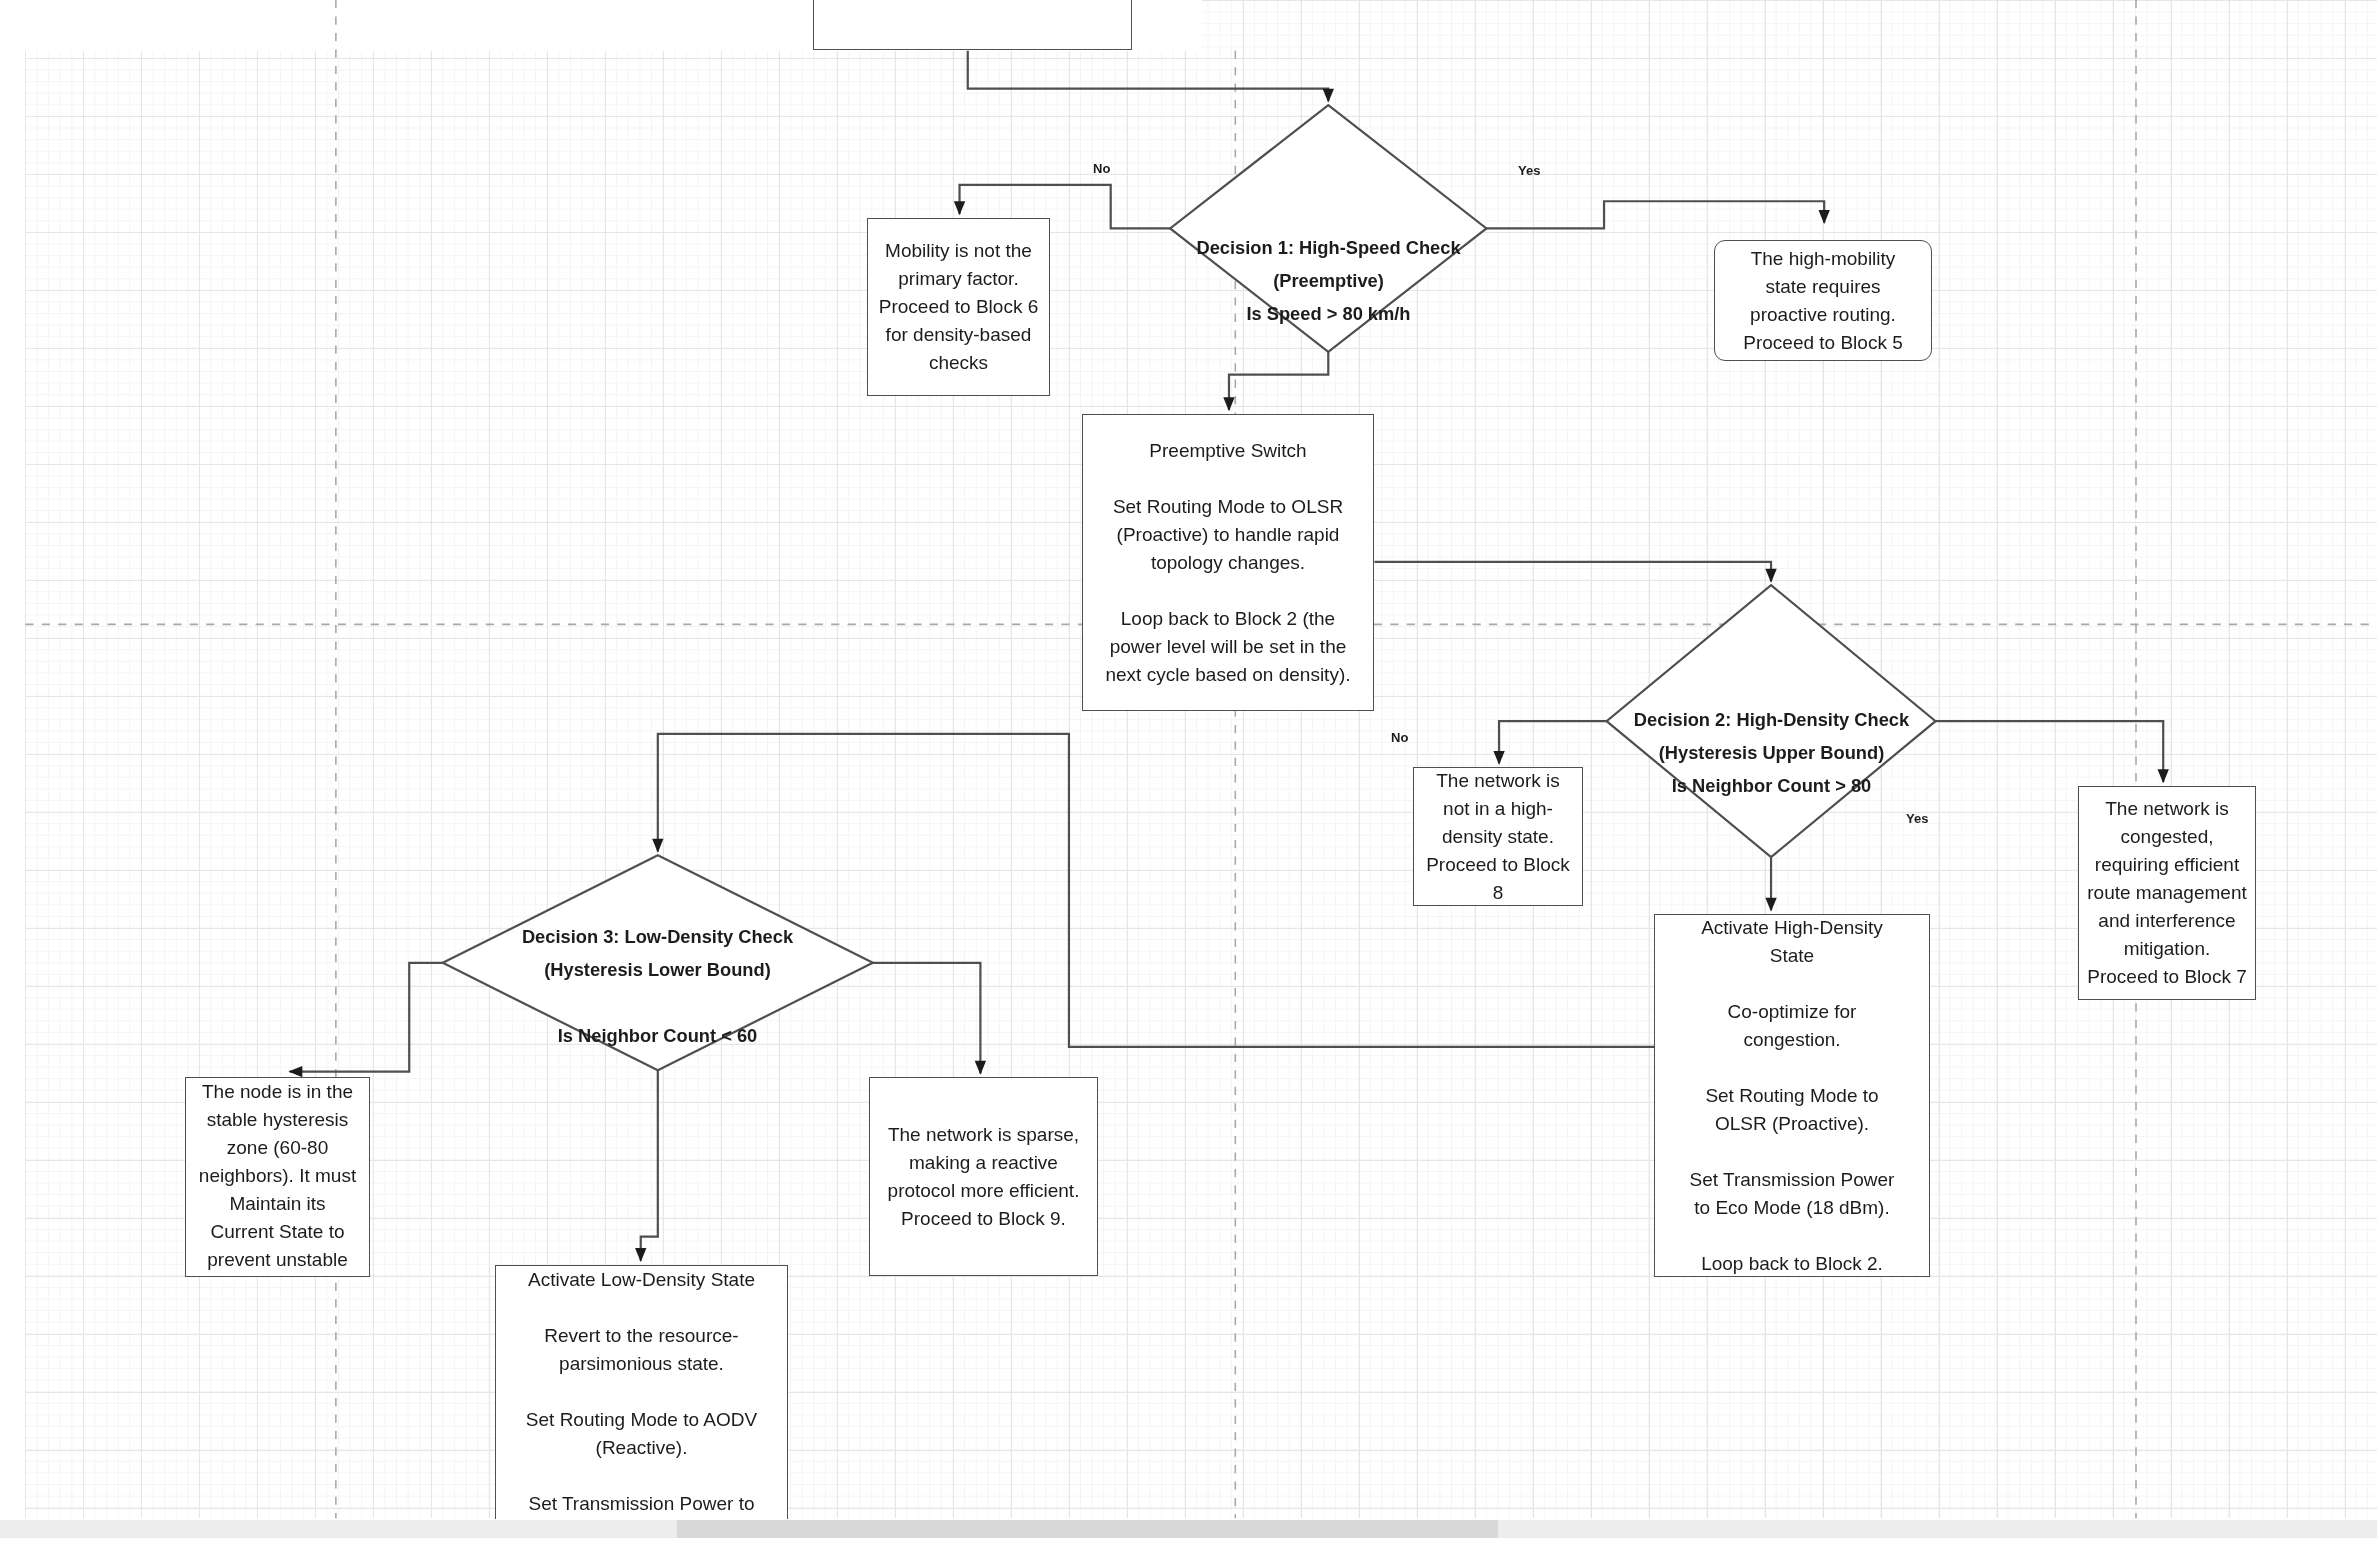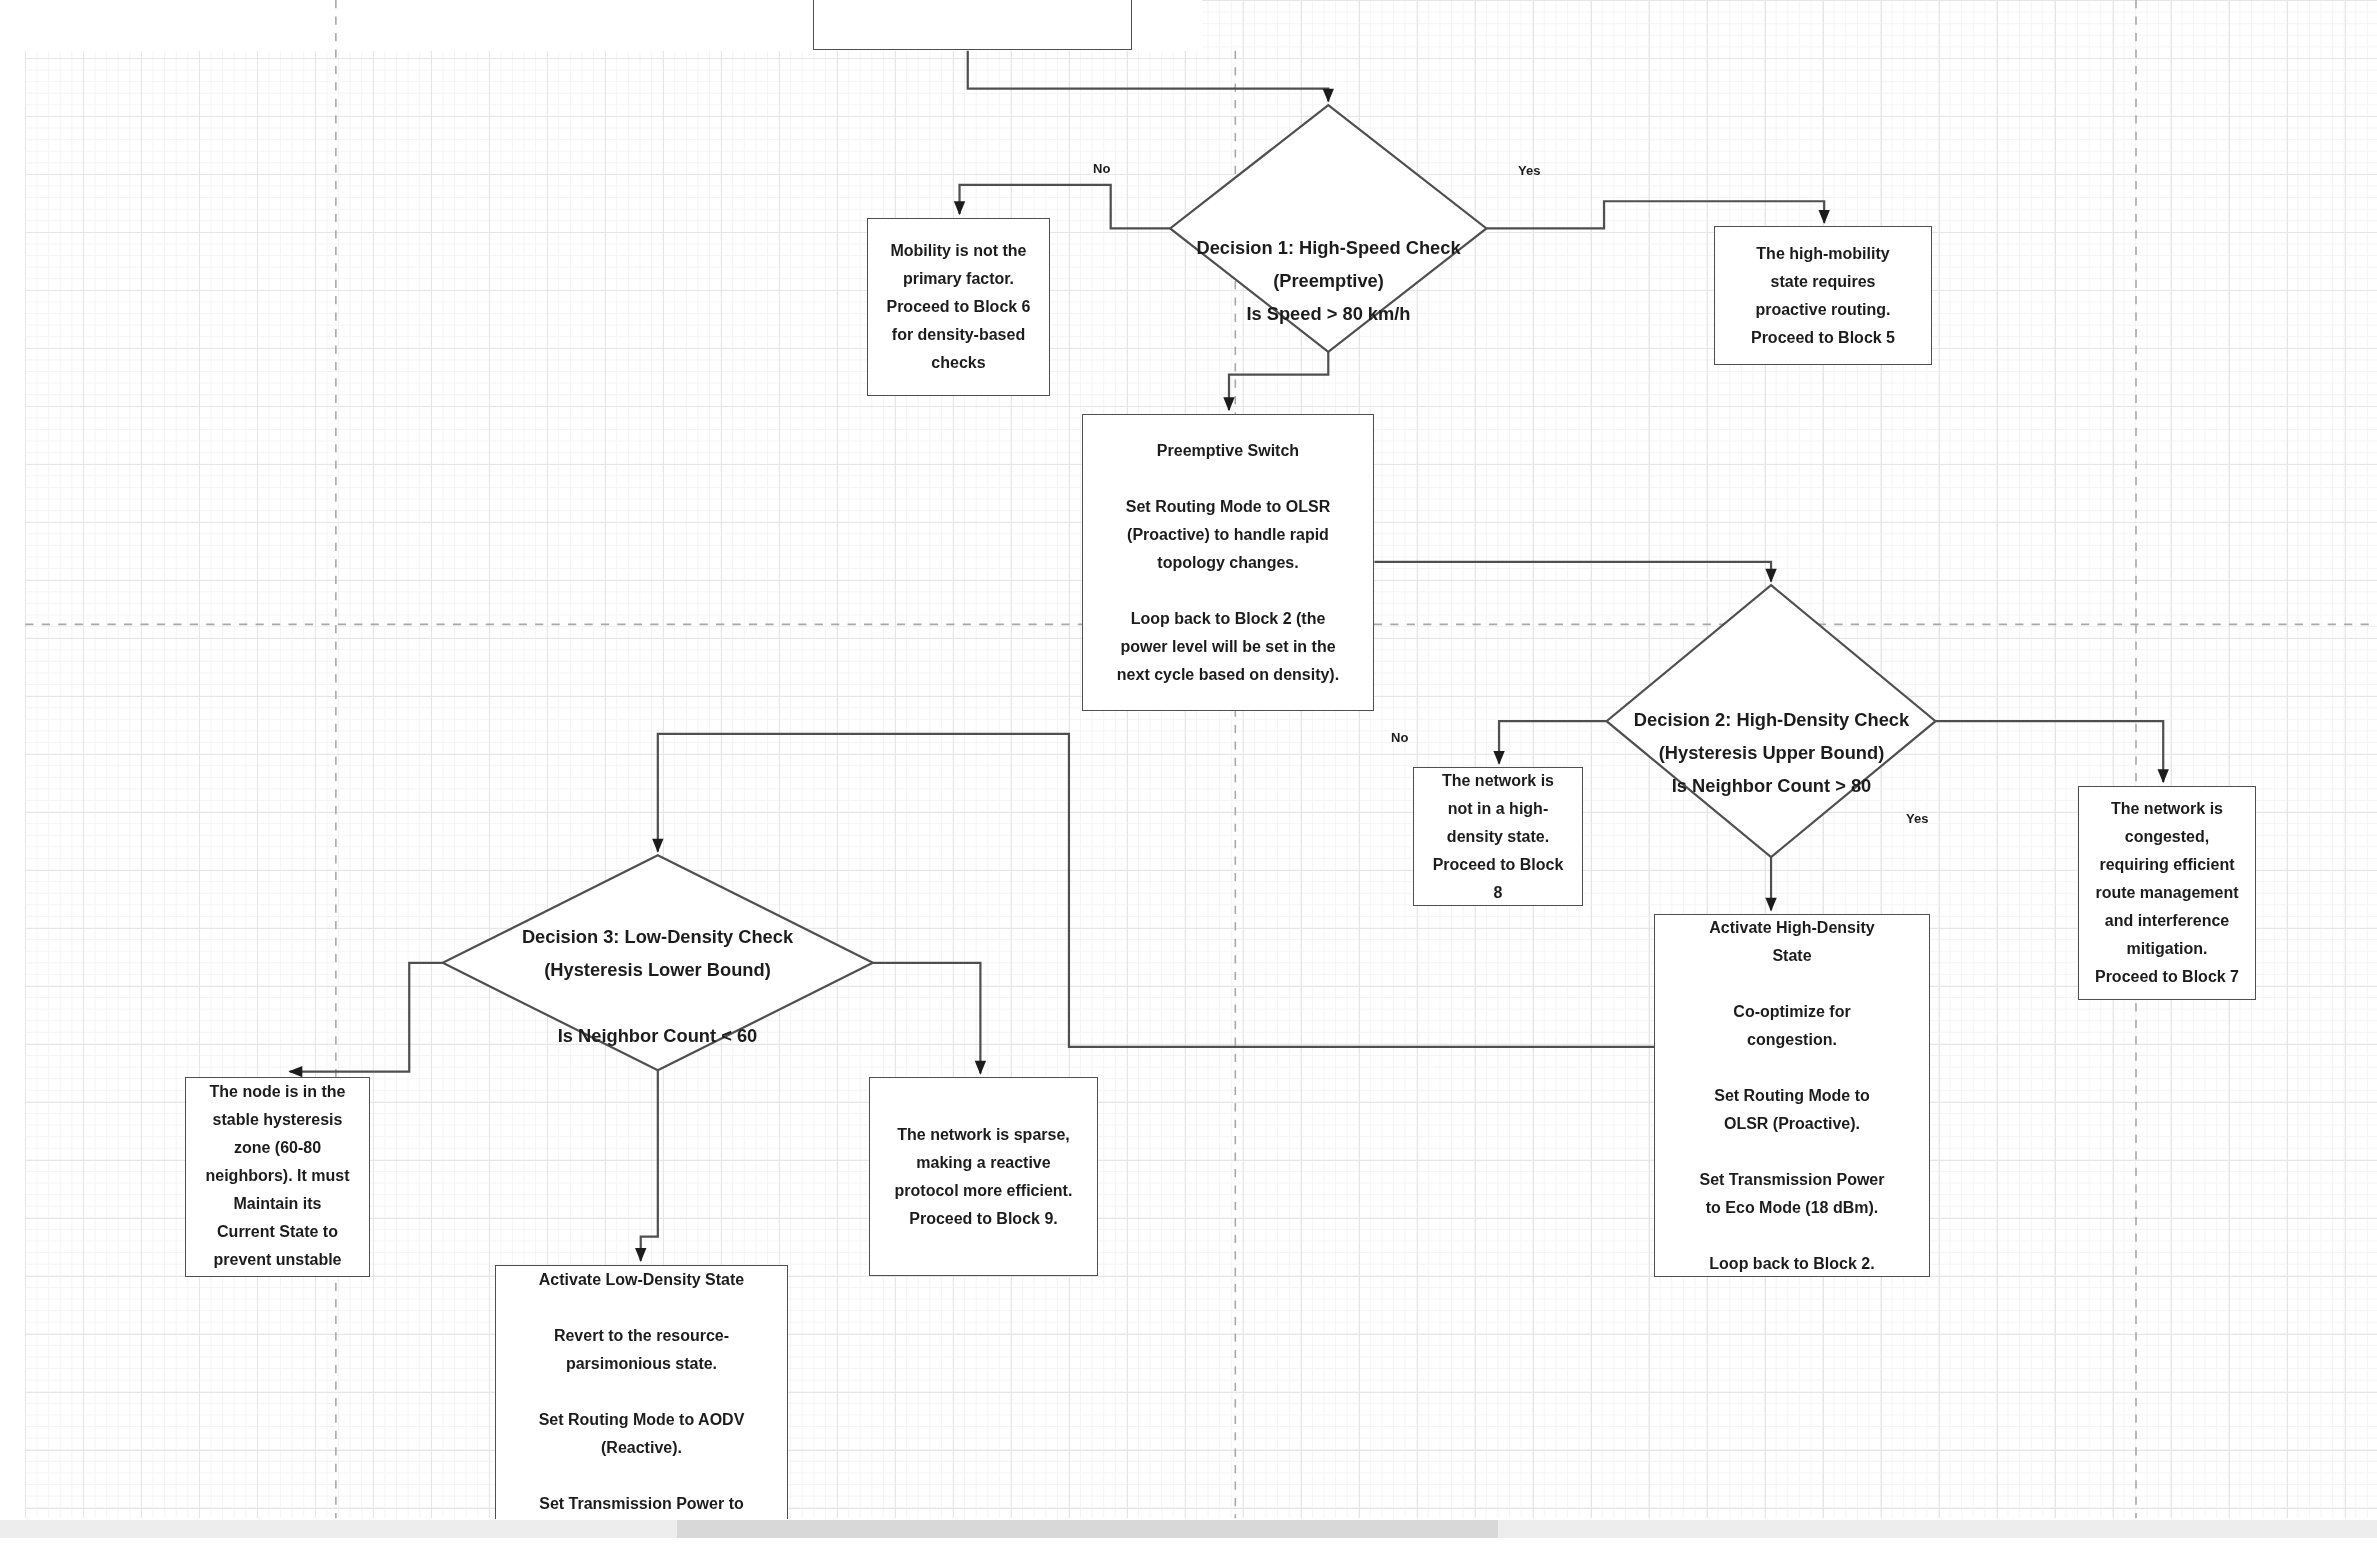--- a/index.html
+++ b/index.html
@@ -9,21 +9,21 @@
     background-image:
       linear-gradient(to right,#e6e6e6 1.3px,transparent 1.3px),
       linear-gradient(to bottom,#e6e6e6 1.3px,transparent 1.3px),
       linear-gradient(to right,#f4f4f4 1.3px,transparent 1.3px),
       linear-gradient(to bottom,#f4f4f4 1.3px,transparent 1.3px);
     background-size:58px 58px,58px 58px,11.6px 11.6px,11.6px 11.6px;}
   .topmask{position:absolute;left:0;top:0;width:1202px;height:51px;background:#fff;z-index:1;}
   svg.wires{position:absolute;left:0;top:0;z-index:2;}
   .node{position:absolute;background:#fff;border:1.9px solid #4f4f4f;box-sizing:border-box;z-index:3;
         display:flex;align-items:center;justify-content:center;text-align:center;overflow:hidden;}
-  .node .txt{white-space:pre-line;font-size:16px;font-weight:700;line-height:28px;}
+  .node .txt{white-space:pre-line;font-size:19px;font-weight:400;line-height:28px;}
   .node.topalign{align-items:flex-start;}
   .dlabel{position:absolute;z-index:4;display:flex;align-items:center;justify-content:center;
           text-align:center;pointer-events:none;}
   .dlabel .txt{white-space:pre-line;font-size:18.3px;font-weight:700;line-height:33px;}
   .elabel{position:absolute;z-index:4;font-size:13px;font-weight:600;}
   .sb-track{position:absolute;left:0;top:1520px;width:2377px;height:18.3px;background:#ededed;z-index:5;}
   .sb-thumb{position:absolute;left:677px;top:0;width:821px;height:18.3px;background:#d8d8d8;}
 </style>
 </head>
 <body>
@@ -74,21 +74,21 @@
   </div>
 
   <div class="node" style="left:867px;top:218px;width:183px;height:178px;">
     <div class="txt">Mobility is not the
 primary factor.
 Proceed to Block 6
 for density-based
 checks</div>
   </div>
 
-  <div class="node" style="left:1714px;top:226px;width:218px;height:139px;">
+  <div class="node" style="left:1714px;top:240px;width:218px;height:121px;border-radius:11px;">
     <div class="txt">The high-mobility
 state requires
 proactive routing.
 Proceed to Block 5</div>
   </div>
 
   <div class="node" style="left:1082px;top:414px;width:292px;height:297px;">
     <div class="txt">Preemptive Switch
 
 Set Routing Mode to OLSR

